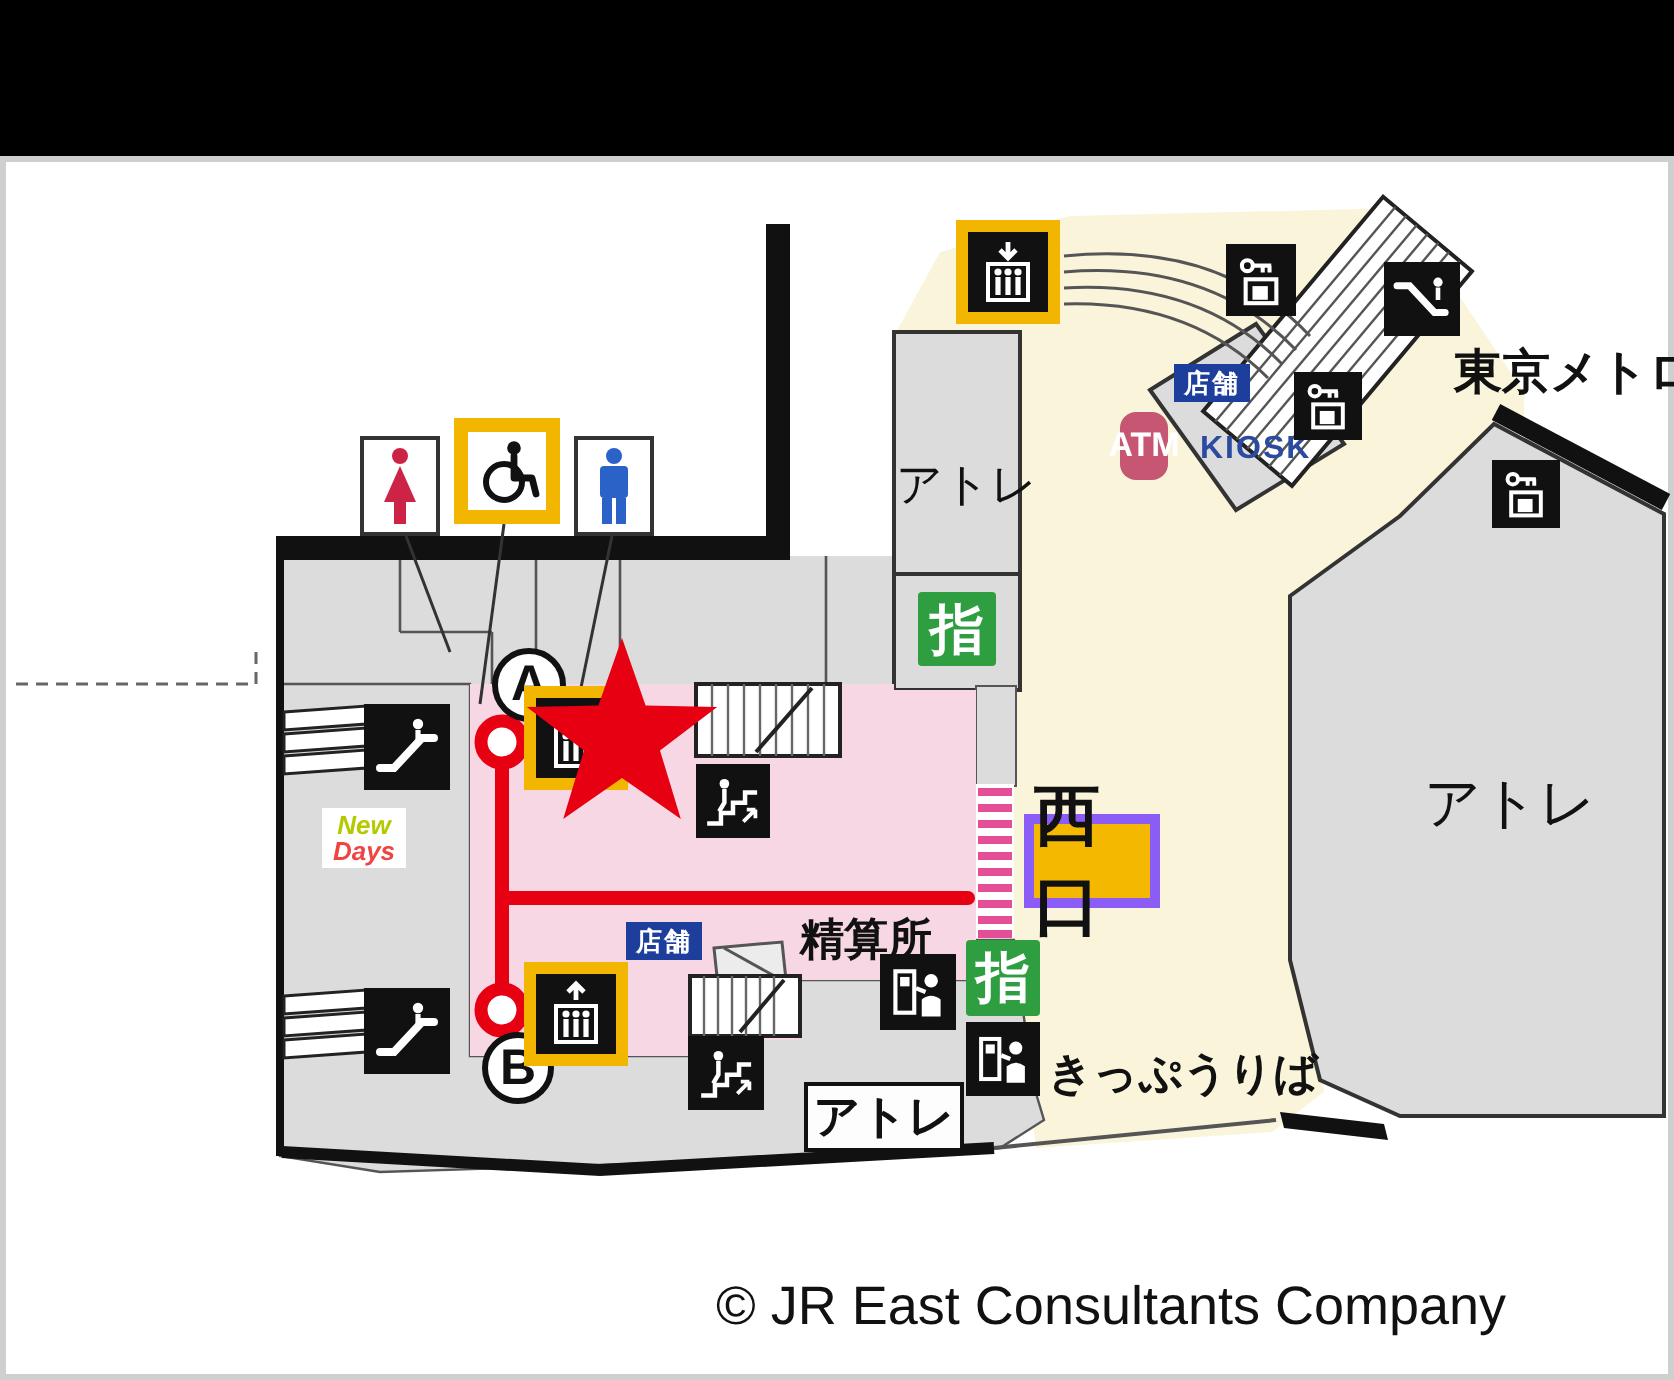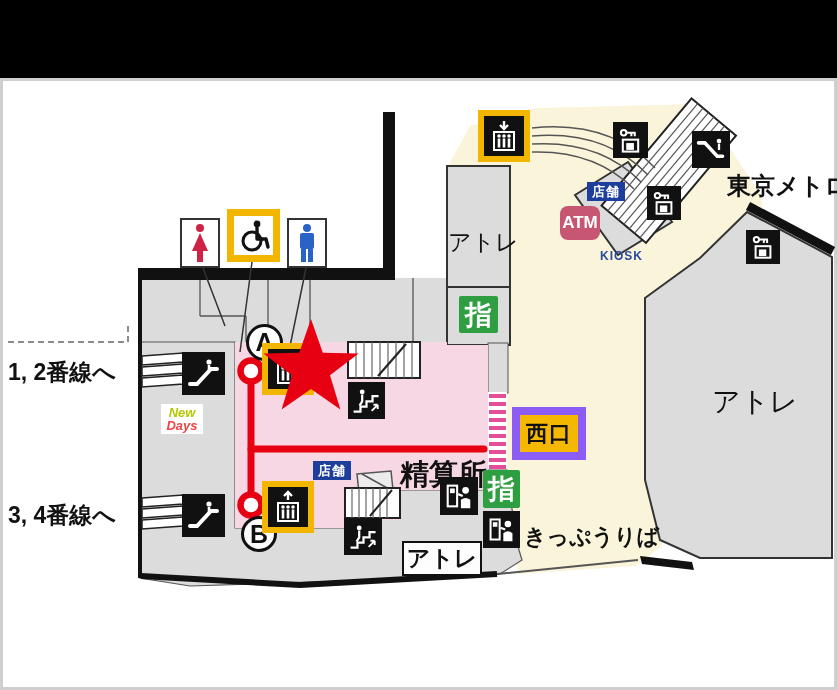--- a/index.html
+++ b/index.html
@@ -13,25 +13,25 @@
   .tile{background:#111;display:flex;align-items:center;justify-content:center;}
   .ytile{background:#111;border:6px solid #f2b600;display:flex;align-items:center;justify-content:center;}
   .wbox{background:#fff;border:2px solid #333;display:flex;align-items:center;justify-content:center;}
   .greenbadge{background:#2f9e41;color:#fff;font-weight:bold;font-size:27px;
               display:flex;align-items:center;justify-content:center;border-radius:2px;}
   .navybadge{background:#1e3e9c;color:#fff;font-weight:bold;font-size:13px;
              display:flex;align-items:center;justify-content:center;letter-spacing:1px;}
   .circlemark{background:#fff;border:3px solid #111;border-radius:50%;
               display:flex;align-items:center;justify-content:center;
               font-weight:bold;font-size:25px;color:#111;}
-  #westexit{background:#f5b800;border:8px solid #8b5cf6;color:#111;font-weight:bold;font-size:22px;
+  #westexit{background:#f5b800;border:5px solid #8b5cf6;color:#111;font-weight:bold;font-size:33px;
             display:flex;align-items:center;justify-content:center;letter-spacing:1px;}
   #atmbadge{background:#c75672;border-radius:8px;color:#fff;font-weight:bold;font-size:17px;
             display:flex;align-items:center;justify-content:center;}
-  #kiosktext{color:#2b4ba0;font-weight:bold;font-size:12px;letter-spacing:1px;margin-top:33px;}
+  #kiosktext{color:#2b4ba0;font-weight:bold;font-size:16px;letter-spacing:1px;}
   #newdays{background:#fff;font-style:italic;font-weight:bold;font-size:13px;line-height:13px;
            padding:2px 3px;text-align:center;}
   #newdays .l1{color:#b5c900;}
   #newdays .l2{color:#ef4444;}
   #atrebottom{background:#fdfdfd;border:2px solid #111;color:#111;font-weight:bold;font-size:23px;
               display:flex;align-items:center;justify-content:center;}
   #copyright{color:#111;font-size:27px;}
 </style>
 </head>
 <body>
@@ -156,35 +156,34 @@
     </g>
 
     <g>
       <line x1="251" y1="380" x2="251" y2="496" stroke="#e60012" stroke-width="7"></line>
       <line x1="251" y1="449" x2="484" y2="449" stroke="#e60012" stroke-width="7" stroke-linecap="round"></line>
       <circle cx="251" cy="371" r="10.5" fill="#fff" stroke="#e60012" stroke-width="6.5"></circle>
       <circle cx="251" cy="505" r="10.5" fill="#fff" stroke="#e60012" stroke-width="6.5"></circle>
     </g>
   </svg>
 
-  <div class="abs jp" style="left:8px;top:357px;font-size:23px;">1, 2番線へ</div>
-  <div class="abs jp" style="left:8px;top:500px;font-size:23px;">3, 4番線へ</div>
   <div class="abs jp" style="left:727px;top:170px;font-size:24px;">東京メトロ</div>
   <div class="abs jp" style="left:448px;top:227px;width:62px;text-align:center;font-size:23px;font-weight:normal;">アトレ</div>
   <div class="abs jp" style="left:712px;top:383px;font-size:28px;font-weight:normal;">アトレ</div>
   <div id="atrebottom" class="abs" style="left:402px;top:541px;width:76px;height:31px;">アトレ</div>
-  <div class="abs jp" style="left:400px;top:455px;font-size:29px;font-family:Liberation Serif, serif;">精算所</div>
+  <div class="abs jp" style="left:400px;top:455px;font-size:22px;font-family:Liberation Serif, serif;">精算所</div>
   <div class="abs jp" style="left:524px;top:522px;font-size:22px;">きっぷうりば</div>
+  <div id="copyright" class="abs" style="left:358px;top:638px;">© JR East Consultants Company</div>
 
   <div id="westexit" class="abs" style="left:512px;top:407px;width:58px;height:37px;">西口</div>
   <div class="abs greenbadge" style="left:459px;top:296px;width:39px;height:37px;">指</div>
   <div class="abs greenbadge" style="left:483px;top:470px;width:37px;height:38px;">指</div>
   <div class="abs navybadge" style="left:587px;top:182px;width:38px;height:19px;">店舗</div>
   <div class="abs navybadge" style="left:313px;top:461px;width:38px;height:19px;">店舗</div>
-  <div id="atmbadge" class="abs" style="left:560px;top:206px;width:40px;height:34px;">ATM</div>
+  <div id="atmbadge" class="abs" style="left:560px;top:206px;width:24px;height:34px;">ATM</div>
   <div id="kiosktext" class="abs" style="left:600px;top:216px;">KIOSK</div>
   <div id="newdays" class="abs" style="left:161px;top:404px;width:36px;">
     <div class="l1">New</div>
     <div class="l2">Days</div>
   </div>
 
   <div class="abs circlemark" style="left:246px;top:324px;width:31px;height:31px;">A</div>
   <div class="abs circlemark" style="left:241px;top:516px;width:30px;height:30px;">B</div>
 
   <div class="abs wbox" style="left:180px;top:218px;width:36px;height:46px;">

